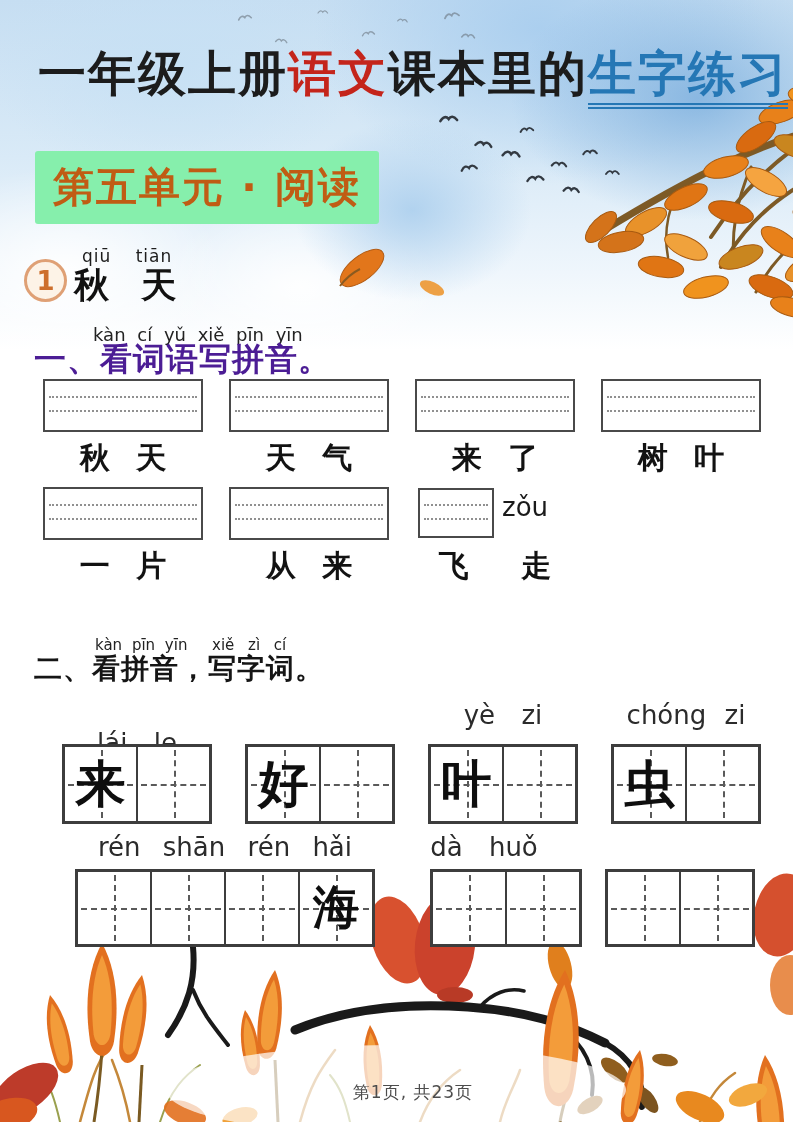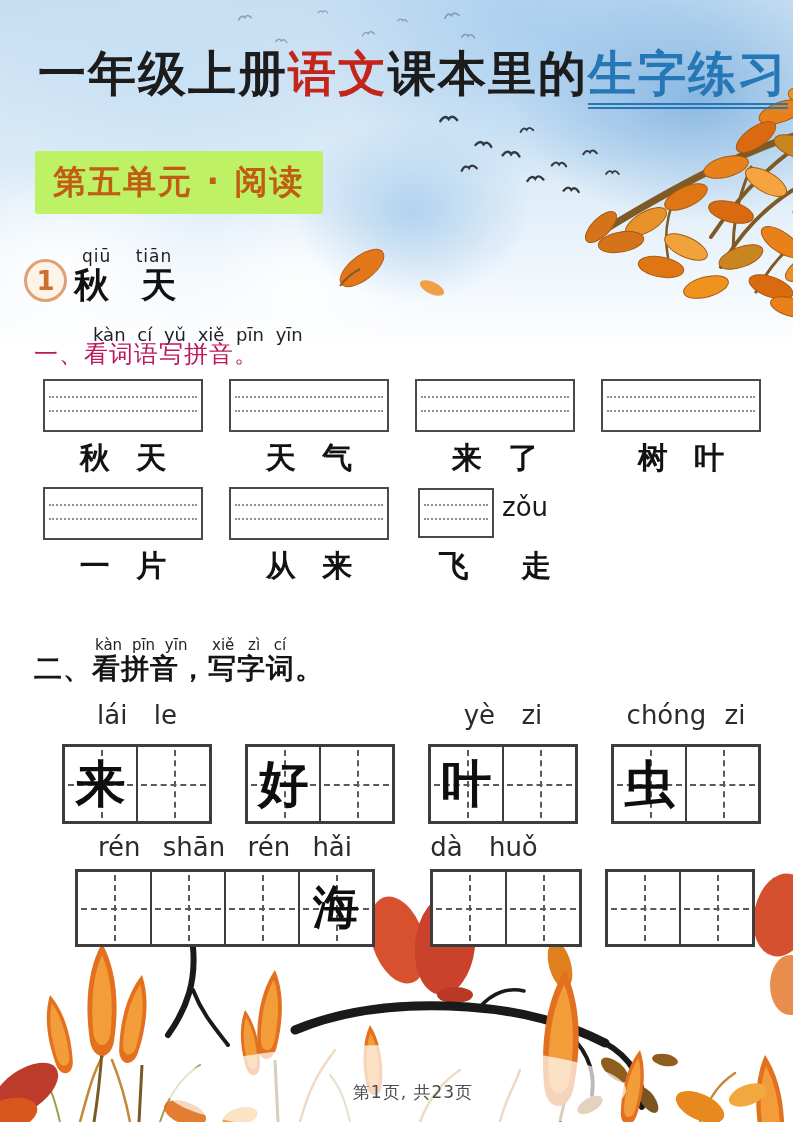--- a/index.html
+++ b/index.html
@@ -26,35 +26,35 @@
   .title{
     position:absolute;left:38px;top:42px;z-index:2;
     font-size:48px;font-weight:800;letter-spacing:2px;white-space:nowrap;
   }
   .t-black{color:#1c1c1c;}
   .t-red{color:#c4251b;}
   .t-blue{color:#2577b5;border-bottom:6px double #2577b5;padding-bottom:2px;}
   
   .banner{
     position:absolute;left:35px;top:151px;z-index:2;
-    background:#bef264;color:#c05c14;font-size:33px;font-weight:700;
+    background:#86efac;color:#c05c14;font-size:41px;font-weight:700;
     letter-spacing:2px;padding:9px 18px;border-radius:3px;white-space:nowrap;
   }
   
   .badge{
     position:absolute;left:24px;top:259px;width:43px;height:43px;z-index:2;
     border:3px solid #dfa075;border-radius:50%;background:#fdf3e7;
     color:#cd6f2d;font-size:26px;font-weight:700;
     display:flex;align-items:center;justify-content:center;box-sizing:border-box;
   }
   .lesson-pinyin{position:absolute;left:82px;top:246px;z-index:2;font-size:17px;color:#1d1d1d;word-spacing:18px;letter-spacing:1px;}
   .lesson-name{position:absolute;left:74px;top:262px;z-index:2;font-size:35px;font-weight:800;color:#111;letter-spacing:10px;white-space:nowrap;}
   
   .h1-pinyin{position:absolute;left:93px;top:324px;z-index:2;font-size:18px;color:#222;word-spacing:6px;}
-  .h1-text{position:absolute;left:34px;top:338px;z-index:2;font-size:24px;font-weight:400;color:#be185d;letter-spacing:1px;white-space:nowrap;}
+  .h1-text{position:absolute;left:34px;top:338px;z-index:2;font-size:32px;font-weight:700;color:#4c1d95;letter-spacing:1px;white-space:nowrap;}
   .h2-pinyin1{position:absolute;left:95px;top:636px;z-index:2;font-size:15px;color:#222;word-spacing:5px;}
   .h2-pinyin2{position:absolute;left:212px;top:636px;z-index:2;font-size:15px;color:#222;word-spacing:9px;}
   .h2-text{position:absolute;left:34px;top:650px;z-index:2;font-size:28px;font-weight:600;color:#151515;letter-spacing:1px;white-space:nowrap;}
   
   .pbox{
     position:absolute;width:160px;height:53px;z-index:2;background:#fff;
     border:2px solid #4a4a4a;box-sizing:border-box;
   }
   .pbox::before,.pbox::after{
     content:"";position:absolute;left:4px;right:4px;border-top:2px dotted #909090;
@@ -269,21 +269,21 @@
   <div class="pbox small" style="left:418px;top:488px"></div>
   <div class="zou">zǒu</div>
   <div class="wlabel" style="left:43px;top:546px">一 片</div>
   <div class="wlabel" style="left:229px;top:546px">从 来</div>
   <div class="wlabel wide" style="left:400px;top:546px">飞 走</div>
 
   <div class="h2-pinyin1">kàn pīn yīn</div>
   <div class="h2-pinyin2">xiě zì cí</div>
   <div class="h2-text">二、看拼音，写字词。</div>
 
-  <div class="phint" style="left:62px;top:700px;width:150px">lái le</div>
+  <div class="phint" style="left:62px;top:728px;width:150px">lái le</div>
   <div class="phint" style="left:428px;top:700px;width:150px">yè zi</div>
   <div class="phint" style="left:611px;top:700px;width:150px;word-spacing:10px">chóng zi</div>
 
   <div class="cgrid" style="left:62px;top:744px;width:150px;height:80px">
     <div class="cell">
         <div class="char">来</div>
       </div>
     <div class="cell"></div>
   </div>
   <div class="cgrid" style="left:245px;top:744px;width:150px;height:80px">

